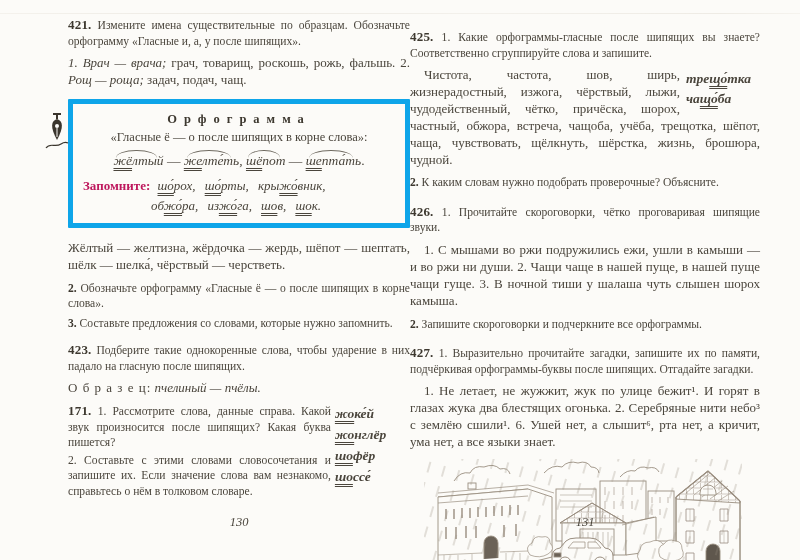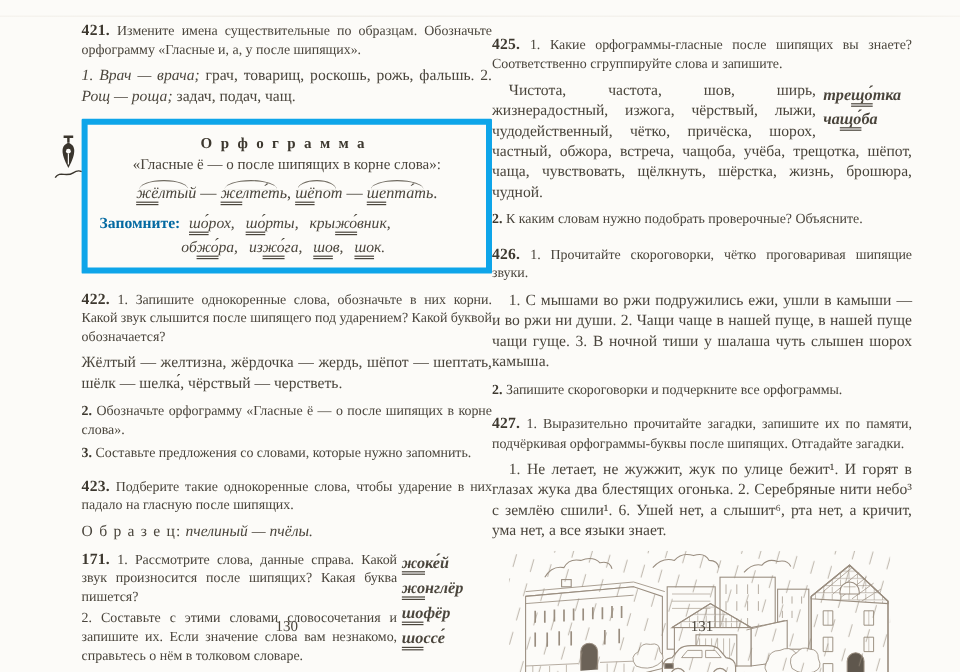--- a/index.html
+++ b/index.html
@@ -23,21 +23,21 @@
   .notenum{font-weight:bold;color:#3d382f;}
   .it{font-style:italic;}
 
   
   .orthobox{position:relative;border:5px solid #0ea5e9;border-radius:1px;
     margin:10px 0 12px 0;padding:8px 10px 9px 10px;background:#fcfbf8;}
   .obox-title{font-weight:bold;text-align:center;letter-spacing:7px;font-size:12.5px;color:#3d382f;margin-bottom:3px;}
   .obox-sub{text-align:center;font-size:12.5px;margin-bottom:8px;}
   .obox-examples{text-align:center;font-size:13.5px;margin-bottom:9px;}
   .obox-remember{font-size:13px;}
-  .obox-remember .lbl{font-weight:bold;color:#0369a1;margin-right:4px;}
+  .obox-remember .lbl{font-weight:bold;color:#be185d;margin-right:4px;}
   .obox-line2{text-align:center;margin-top:4px;}
 
   .word{font-style:italic;white-space:nowrap;}
   .wsp .word{margin-right:.45em;}
   .mk{text-decoration-line:underline;text-decoration-style:double;text-decoration-thickness:1px;text-underline-offset:2.5px;}
   .arc{position:relative;display:inline-block;}
   .arc::before{content:"";position:absolute;left:6%;right:14%;top:-3px;height:7px;
     border-top:1px solid #6f6a60;border-radius:50% 50% 0 0/100% 100% 0 0;}
 
   
@@ -49,21 +49,21 @@
   .cols .cwords{width:76px;margin-left:4px;padding-top:2px;}
   .mline{display:block;font-style:italic;font-weight:600;font-size:13.5px;line-height:1.55;}
 
   
   .float-words{float:right;width:74px;margin:2px 0 2px 6px;text-align:left;}
   .float-words .mline{line-height:1.5;}
 
   .sample{font-size:13px;margin:0 0 6px 0;}
   .sample .slbl{letter-spacing:1px;}
 
-  .pagenum{position:absolute;bottom:30px;left:0;width:100%;text-align:center;font-size:12.5px;color:#4a453c;}
+  .pagenum{position:absolute;bottom:30px;left:0;width:100%;text-align:center;font-size:12.5px;color:#4a453c;font-style:italic;}
 
   .illus{margin:8px 0 4px 14px;}
   section{display:block;}
 </style>
 </head>
 <body>
 
 <div class="scan-edge"></div>
 
 <div class="page page-left">
@@ -100,21 +100,20 @@
     </div>
     <div class="obox-remember obox-line2 wsp">
       <span class="word"><span>об</span><span class="mk">жо́</span><span>ра,</span></span>
       <span class="word"><span>из</span><span class="mk">жо́</span><span>га,</span></span>
       <span class="word"><span></span><span class="mk">шо</span><span>в,</span></span>
       <span class="word"><span></span><span class="mk">шо</span><span>к.</span></span>
     </div>
   </div>
 
   <section>
-    <p class="task"><span class="exnum">422.</span> <span>1. Запишите однокоренные слова, обозначьте в них корни. Какой звук слышится после шипящего под ударением? Какой буквой обозначается?</span></p>
     <p class="bodytext">Жёлтый — желтизна, жёрдочка — жердь, шёпот — шептать, шёлк — шелка́, чёрствый — черстветь.</p>
     <p class="note"><span class="notenum">2.</span> <span>Обозначьте орфограмму «Гласные ё — о после шипящих в корне слова».</span></p>
     <p class="note" style="margin-bottom:10px;"><span class="notenum">3.</span> <span>Составьте предложения со словами, которые нужно запомнить.</span></p>
   </section>
 
   <section>
     <p class="task"><span class="exnum">423.</span> <span>Подберите такие однокоренные слова, чтобы ударение в них падало на гласную после шипящих.</span></p>
     <p class="sample"><span class="slbl">О б р а з е ц:</span> <span class="it">пчелиный — пчёлы.</span></p>
   </section>
 

